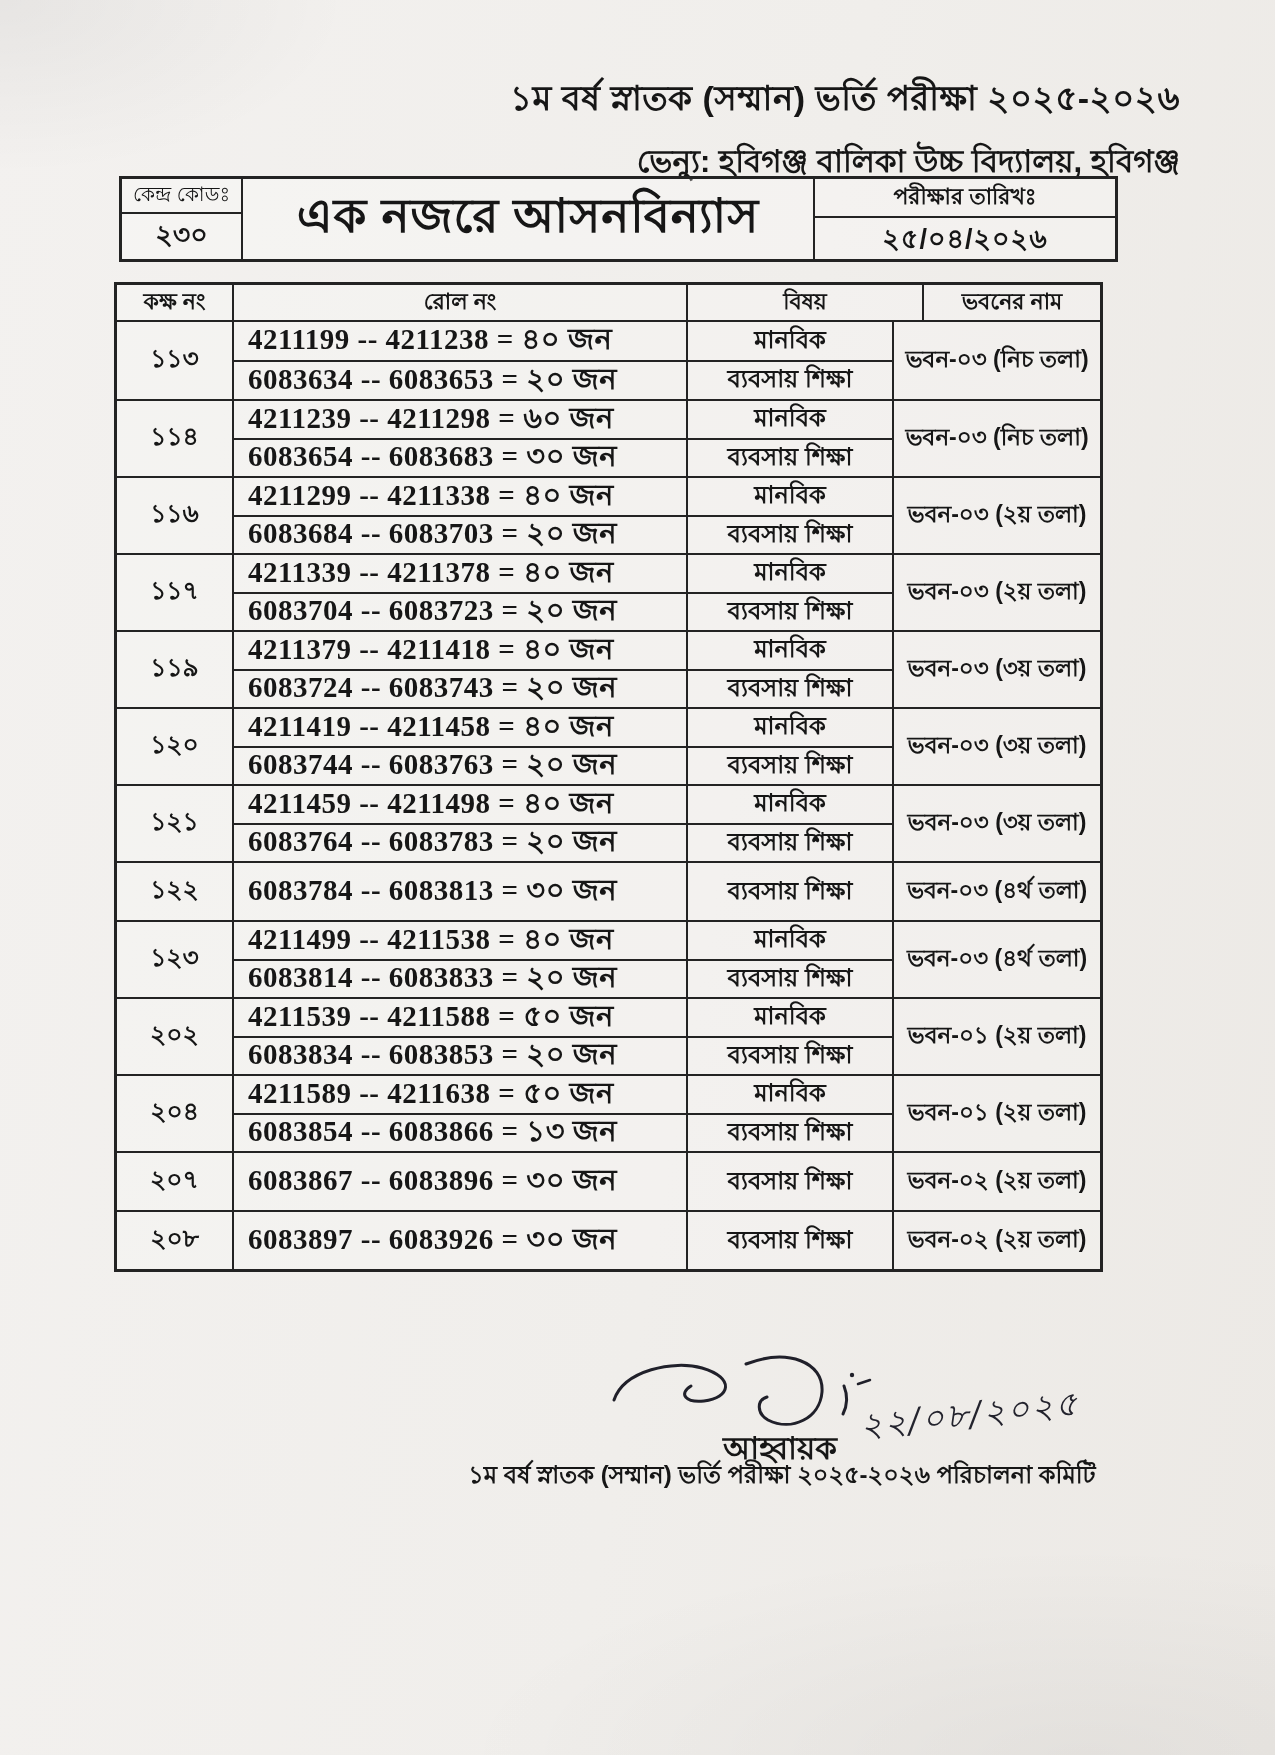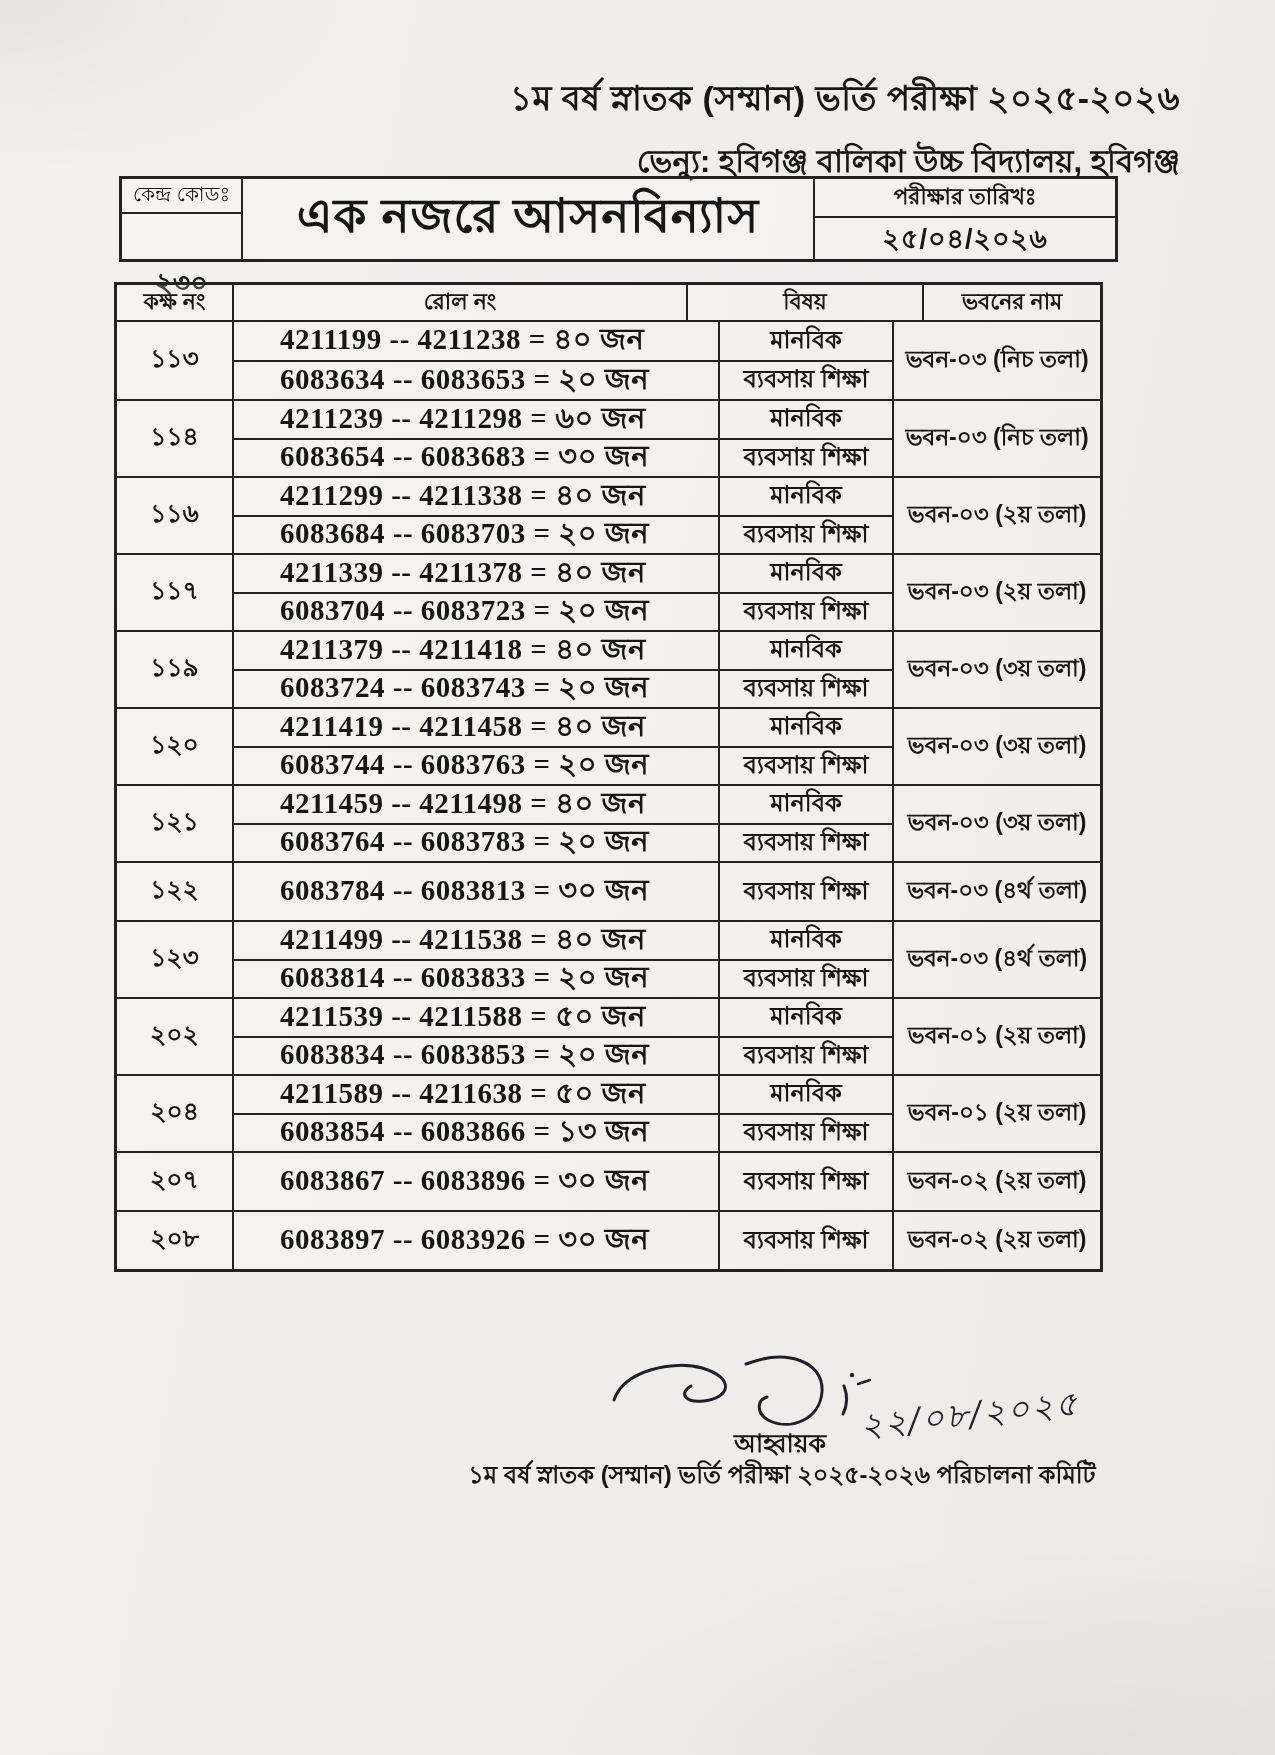--- a/index.html
+++ b/index.html
@@ -22,21 +22,21 @@
   
   .titles { position: absolute; top: 72px; left: 0; width: 1180px; text-align: right; }
   .title1 { font-size: 34px; font-weight: 700; letter-spacing: 0.5px; }
   .title2 { font-size: 31px; font-weight: 700; margin-top: 8px; }
 
   
   .infobox {
     position: absolute; left: 119px; top: 176px; width: 999px; height: 86px;
     border: 3px solid #232323; display: flex; background: rgba(255,255,255,0.25);
   }
-  .ib-left { width: 121px; border-right: 2px solid #232323; display: flex; flex-direction: column; gap: 48px; }
+  .ib-left { width: 121px; border-right: 2px solid #232323; display: flex; flex-direction: column; }
   .ib-left-top { flex: 1.05; border-bottom: 2px solid #232323; display: flex; align-items: center; justify-content: center; font-size: 20px; font-weight: 500; }
   .ib-left-bottom { flex: 1; display: flex; align-items: center; justify-content: center; font-size: 27px; font-weight: 600; }
   .ib-center { flex: 1; display: flex; align-items: center; justify-content: center; font-size: 47px; font-weight: 700; letter-spacing: 1px; }
   .ib-right { width: 302px; border-left: 2px solid #232323; display: flex; flex-direction: column; }
   .ib-right-top { flex: 1; border-bottom: 2px solid #232323; display: flex; align-items: center; justify-content: center; font-size: 22px; font-weight: 700; text-align: center; }
   .ib-right-bottom { flex: 1; display: flex; align-items: center; justify-content: center; font-size: 27px; font-weight: 700; letter-spacing: 1px; }
 
   
   .stable {
     position: absolute; left: 114px; top: 282px; width: 989px;
@@ -48,35 +48,35 @@
   .h-roll { width: 454px; border-right: 2px solid #232323; }
   .h-subj { width: 236px; border-right: 2px solid #232323; }
   .h-bldg { flex: 1; }
 
   .trow { display: flex; }
   .trow + .trow { border-top: 2px solid #232323; }
   .trow.double { height: 77px; }
   .trow.single { height: 59px; }
   .c-room { width: 117px; border-right: 2px solid #232323; display: flex; align-items: center; justify-content: center; font-size: 25px; font-weight: 600; }
   .c-mid { width: 658px; display: flex; flex-direction: column; }
-  .subrow { flex: 1; display: flex; min-height: 0; padding-left: 32px; }
+  .subrow { flex: 1; display: flex; min-height: 0; }
   .subrow + .subrow { border-top: 2px solid #232323; }
   .c-roll { width: 454px; border-right: 2px solid #232323; display: flex; align-items: center; padding-left: 14px; font-family: "Liberation Serif", serif; font-size: 29px; font-weight: 600; letter-spacing: 0.5px; }
   .c-subj { flex: 1; display: flex; align-items: center; justify-content: center; font-size: 24px; font-weight: 700; }
   .c-bldg { flex: 1; border-left: 2px solid #232323; display: flex; align-items: center; justify-content: center; font-size: 23px; font-weight: 600; }
 
   
   .sign-block { position: absolute; left: 596px; top: 1348px; width: 330px; height: 100px; }
   .hand-date {
     position: absolute; left: 860px; top: 1388px;
     font-family: "DejaVu Serif", serif; font-style: italic;
     font-size: 34px; letter-spacing: 2px; color: #23232d;
     transform: rotate(-6deg);
   }
-  .convener { position: absolute; left: 640px; top: 1424px; width: 280px; text-align: center; font-size: 25px; font-weight: 700; }
+  .convener { position: absolute; left: 640px; top: 1424px; width: 280px; text-align: center; font-size: 31px; font-weight: 700; }
   .committee { position: absolute; left: 457px; top: 1456px; width: 650px; text-align: center; font-size: 24px; font-weight: 700; }
 </style>
 </head>
 <body>
 
 <div class="page">
 
   <div class="titles">
     <div class="title1">১ম বর্ষ স্নাতক (সম্মান) ভর্তি পরীক্ষা ২০২৫-২০২৬</div>
     <div class="title2">ভেন্যু: হবিগঞ্জ বালিকা উচ্চ বিদ্যালয়, হবিগঞ্জ</div>

